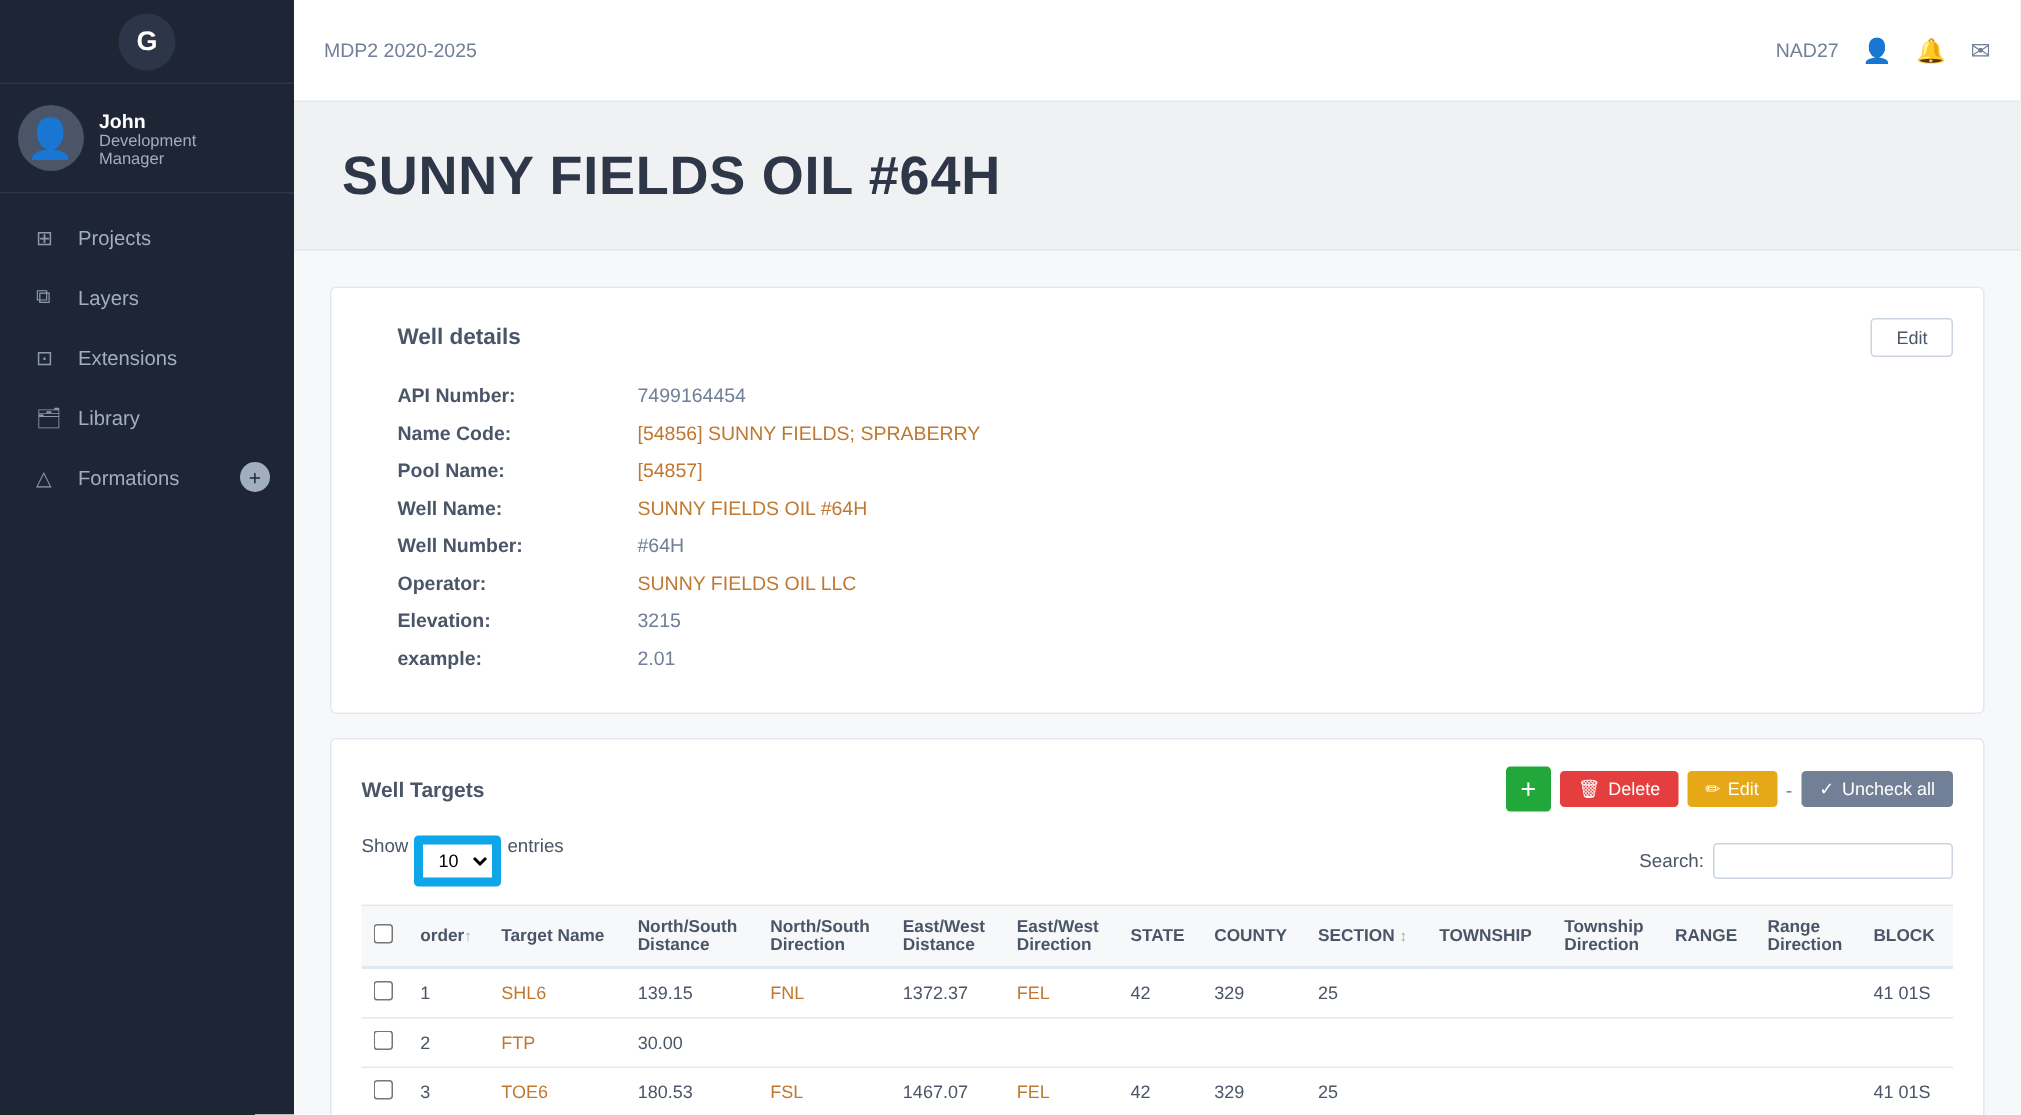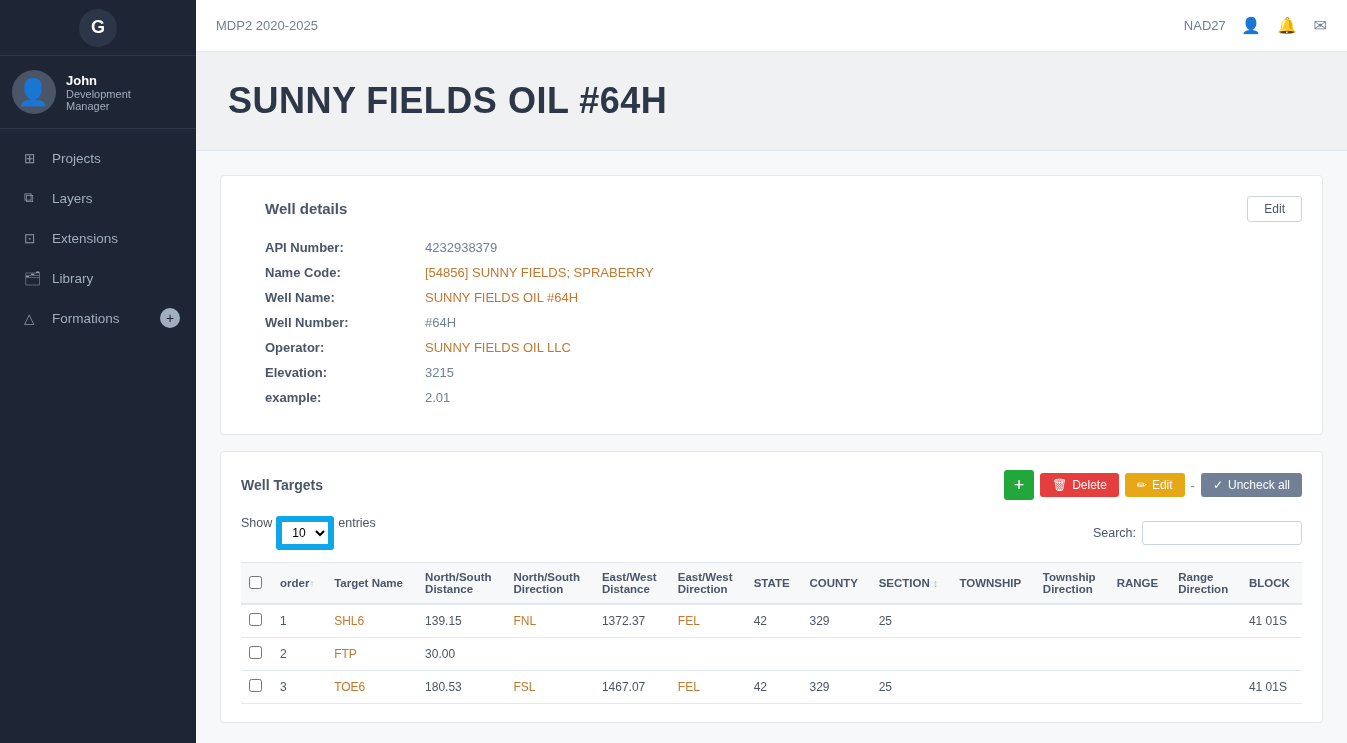--- a/index.html
+++ b/index.html
@@ -79,21 +79,21 @@
     
     #main {
       flex: 1;
       display: flex;
       flex-direction: column;
       overflow: hidden;
     }
 
     
     #topbar {
-      height: 52px;
+      height: 68px;
       background: #ffffff;
       border-bottom: 1px solid #e2e8f0;
       display: flex;
       align-items: center;
       justify-content: space-between;
       padding: 0 20px;
       flex-shrink: 0;
     }
     #topbar-title { color: #718096; font-size: 13px; }
     #topbar-right { display: flex; align-items: center; gap: 16px; }
@@ -360,25 +360,29 @@
     <div id="well-title-section">
       <h1 id="well-title">SUNNY FIELDS OIL #64H</h1>
     </div>
 
     <div id="well-details-card">
       <div id="well-details-title">Well details</div>
       <button id="edit-button">Edit</button>
 
       <div class="detail-row">
         <span class="detail-label">API Number:</span>
-        <span class="detail-value">4232938379</span>
+        <span class="detail-value">7499164454</span>
       </div>
       <div class="detail-row">
         <span class="detail-label">Name Code:</span>
         <span class="detail-value link">[54856] SUNNY FIELDS; SPRABERRY</span>
+      </div>
+      <div class="detail-row">
+        <span class="detail-label">Pool Name:</span>
+        <span class="detail-value link">[54857]</span>
       </div>
       <div class="detail-row">
         <span class="detail-label">Well Name:</span>
         <span class="detail-value orange">SUNNY FIELDS OIL #64H</span>
       </div>
       <div class="detail-row">
         <span class="detail-label">Well Number:</span>
         <span class="detail-value">#64H</span>
       </div>
       <div class="detail-row">

